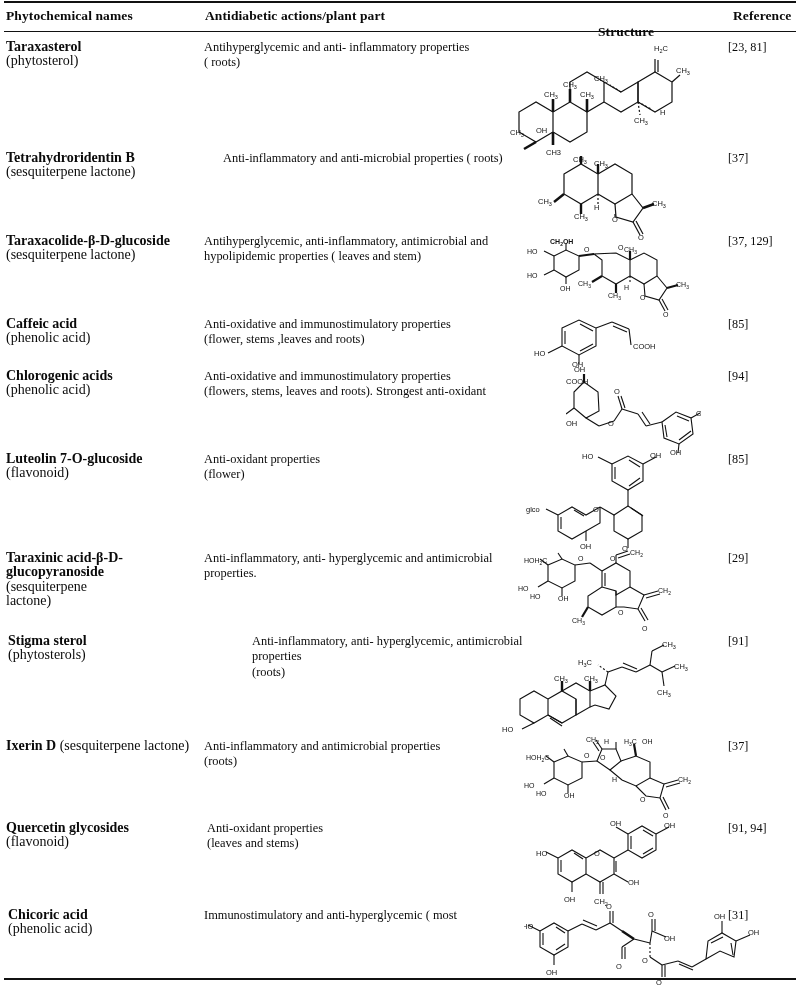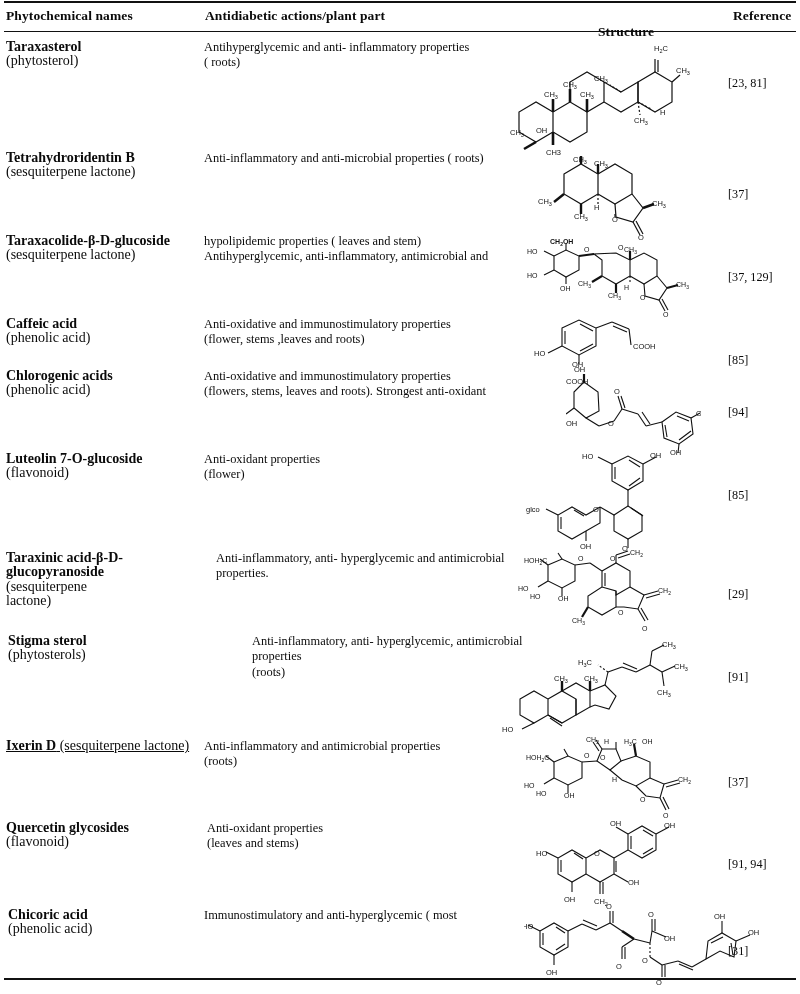--- a/index.html
+++ b/index.html
@@ -29,21 +29,21 @@
   .h-action{left:205px;top:0;}
   .h-struct{left:598px;top:16px;}
   .h-ref{left:733px;top:0;}
 
   
   .row{position:absolute;left:0;width:800px;}
   .c-name{position:absolute;left:6px;width:192px;font-size:14px;line-height:14.4px;}
   .c-name2{left:8px;}
   .c-act{position:absolute;left:204px;width:330px;font-size:12.4px;line-height:15.4px;}
   .c-act.just{text-align:justify;margin-left:48px;}
-  .c-ref{position:absolute;left:728px;width:70px;font-size:12.2px;line-height:14px;margin-top:36px;}
+  .c-ref{position:absolute;left:728px;width:70px;font-size:12.2px;line-height:14px;}
   .nm{font-weight:bold;display:block;}
   .sub{display:block;font-weight:normal;}
   .inl{font-weight:normal;}
 
   
   .struct{position:absolute;}
   .struct svg{display:block;}
   svg text{font-family:"Liberation Sans","DejaVu Sans",sans-serif;fill:#111;}
 </style>
 </head>
@@ -114,21 +114,21 @@
         </g>
       </svg>
     </div>
   </div>
 
   <div class="row" style="top:151px;">
     <div class="c-name">
       <span class="nm">Tetrahydroridentin B</span>
       <span class="sub">(sesquiterpene lactone)</span>
     </div>
-    <div class="c-act" style="width:345px;">
+    <div class="c-act" style="width:345px;margin-left:19px;">
       <div>Anti-inflammatory and anti-microbial  properties ( roots)</div>
     </div>
     <div class="c-ref">[37]</div>
     <div class="struct" style="left:528px;top:5px;">
       <svg width="140" height="85" viewBox="0 0 140 85">
         <g stroke="#111" stroke-width="1.2" fill="none">
           <path d="M36 18 L53 8 L70 18 L70 38 L53 48 L36 38 Z"></path>
           <path d="M70 18 L87 8 L104 18 L104 38 L87 48 L70 38"></path>
           <path d="M104 38 L115 52 L105 66 L88 61 L87 48"></path>
           <path d="M105 66 L112 79"></path>
@@ -154,22 +154,22 @@
       </svg>
     </div>
   </div>
 
   <div class="row" style="top:234px;">
     <div class="c-name">
       <span class="nm">Taraxacolide-β-D-glucoside</span>
       <span class="sub">(sesquiterpene lactone)</span>
     </div>
     <div class="c-act">
+      <div>Antihyperglycemic, anti-inflammatory, antimicrobial and</div>
       <div>hypolipidemic  properties ( leaves and stem)</div>
-      <div>Antihyperglycemic, anti-inflammatory, antimicrobial and</div>
     </div>
     <div class="c-ref">[37, 129]</div>
     <div class="struct" style="left:524px;top:4px;">
       <svg width="175" height="80" viewBox="0 0 175 80">
         <g stroke="#111" stroke-width="1.1" fill="none">
 
           <path d="M30 18 L42 12 L55 18 L55 32 L42 39 L30 32 Z"></path>
           <path d="M42 12 L42 6"></path>
             <path d="M30 18 L20 13"></path>
             <path d="M30 32 L20 37"></path>
@@ -332,21 +332,21 @@
     </div>
   </div>
 
   <div class="row" style="top:551px;">
     <div class="c-name">
       <span class="nm">Taraxinic acid-β-D-</span>
       <span class="nm">glucopyranoside</span>
       <span class="sub">(sesquiterpene</span>
       <span class="sub"> lactone)</span>
     </div>
-    <div class="c-act" style="width:332px;margin-left:12px;">
+    <div class="c-act" style="width:332px;">
       <div>Anti-inflammatory, anti- hyperglycemic and antimicrobial</div>
       <div>properties.</div>
     </div>
     <div class="c-ref">[29]</div>
     <div class="struct" style="left:518px;top:-2px;">
       <svg width="180" height="85" viewBox="0 0 180 85">
         <g stroke="#111" stroke-width="1.1" fill="none">
           <path d="M30 16 L44 10 L57 16 L57 32 L44 39 L30 32 Z"></path>
           <path d="M30 16 L22 10"></path>
             <path d="M30 32 L20 38"></path>
@@ -430,21 +430,21 @@
           <text x="76" y="26">H<tspan font-size="5.5" dy="2">3</tspan><tspan dy="-2">C</tspan></text>
           <text x="160" y="8">CH<tspan font-size="5.5" dy="2">3</tspan></text>
           <text x="172" y="30">CH<tspan font-size="5.5" dy="2">3</tspan></text>
           <text x="155" y="56">CH<tspan font-size="5.5" dy="2">3</tspan></text>
         </g>
       </svg>
     </div>
   </div>
 
   <div class="row" style="top:739px;">
-    <div class="c-name" style="width:198px;text-decoration:underline;">
+    <div class="c-name" style="width:198px;">
       <div>
         <span class="nm" style="display:inline;">Ixerin D</span><span class="inl"> (sesquiterpene lactone)</span>
       </div>
     </div>
     <div class="c-act">
       <div>Anti-inflammatory and antimicrobial properties</div>
       <div>(roots)</div>
     </div>
     <div class="c-ref">[37]</div>
     <div class="struct" style="left:524px;top:-5px;">

